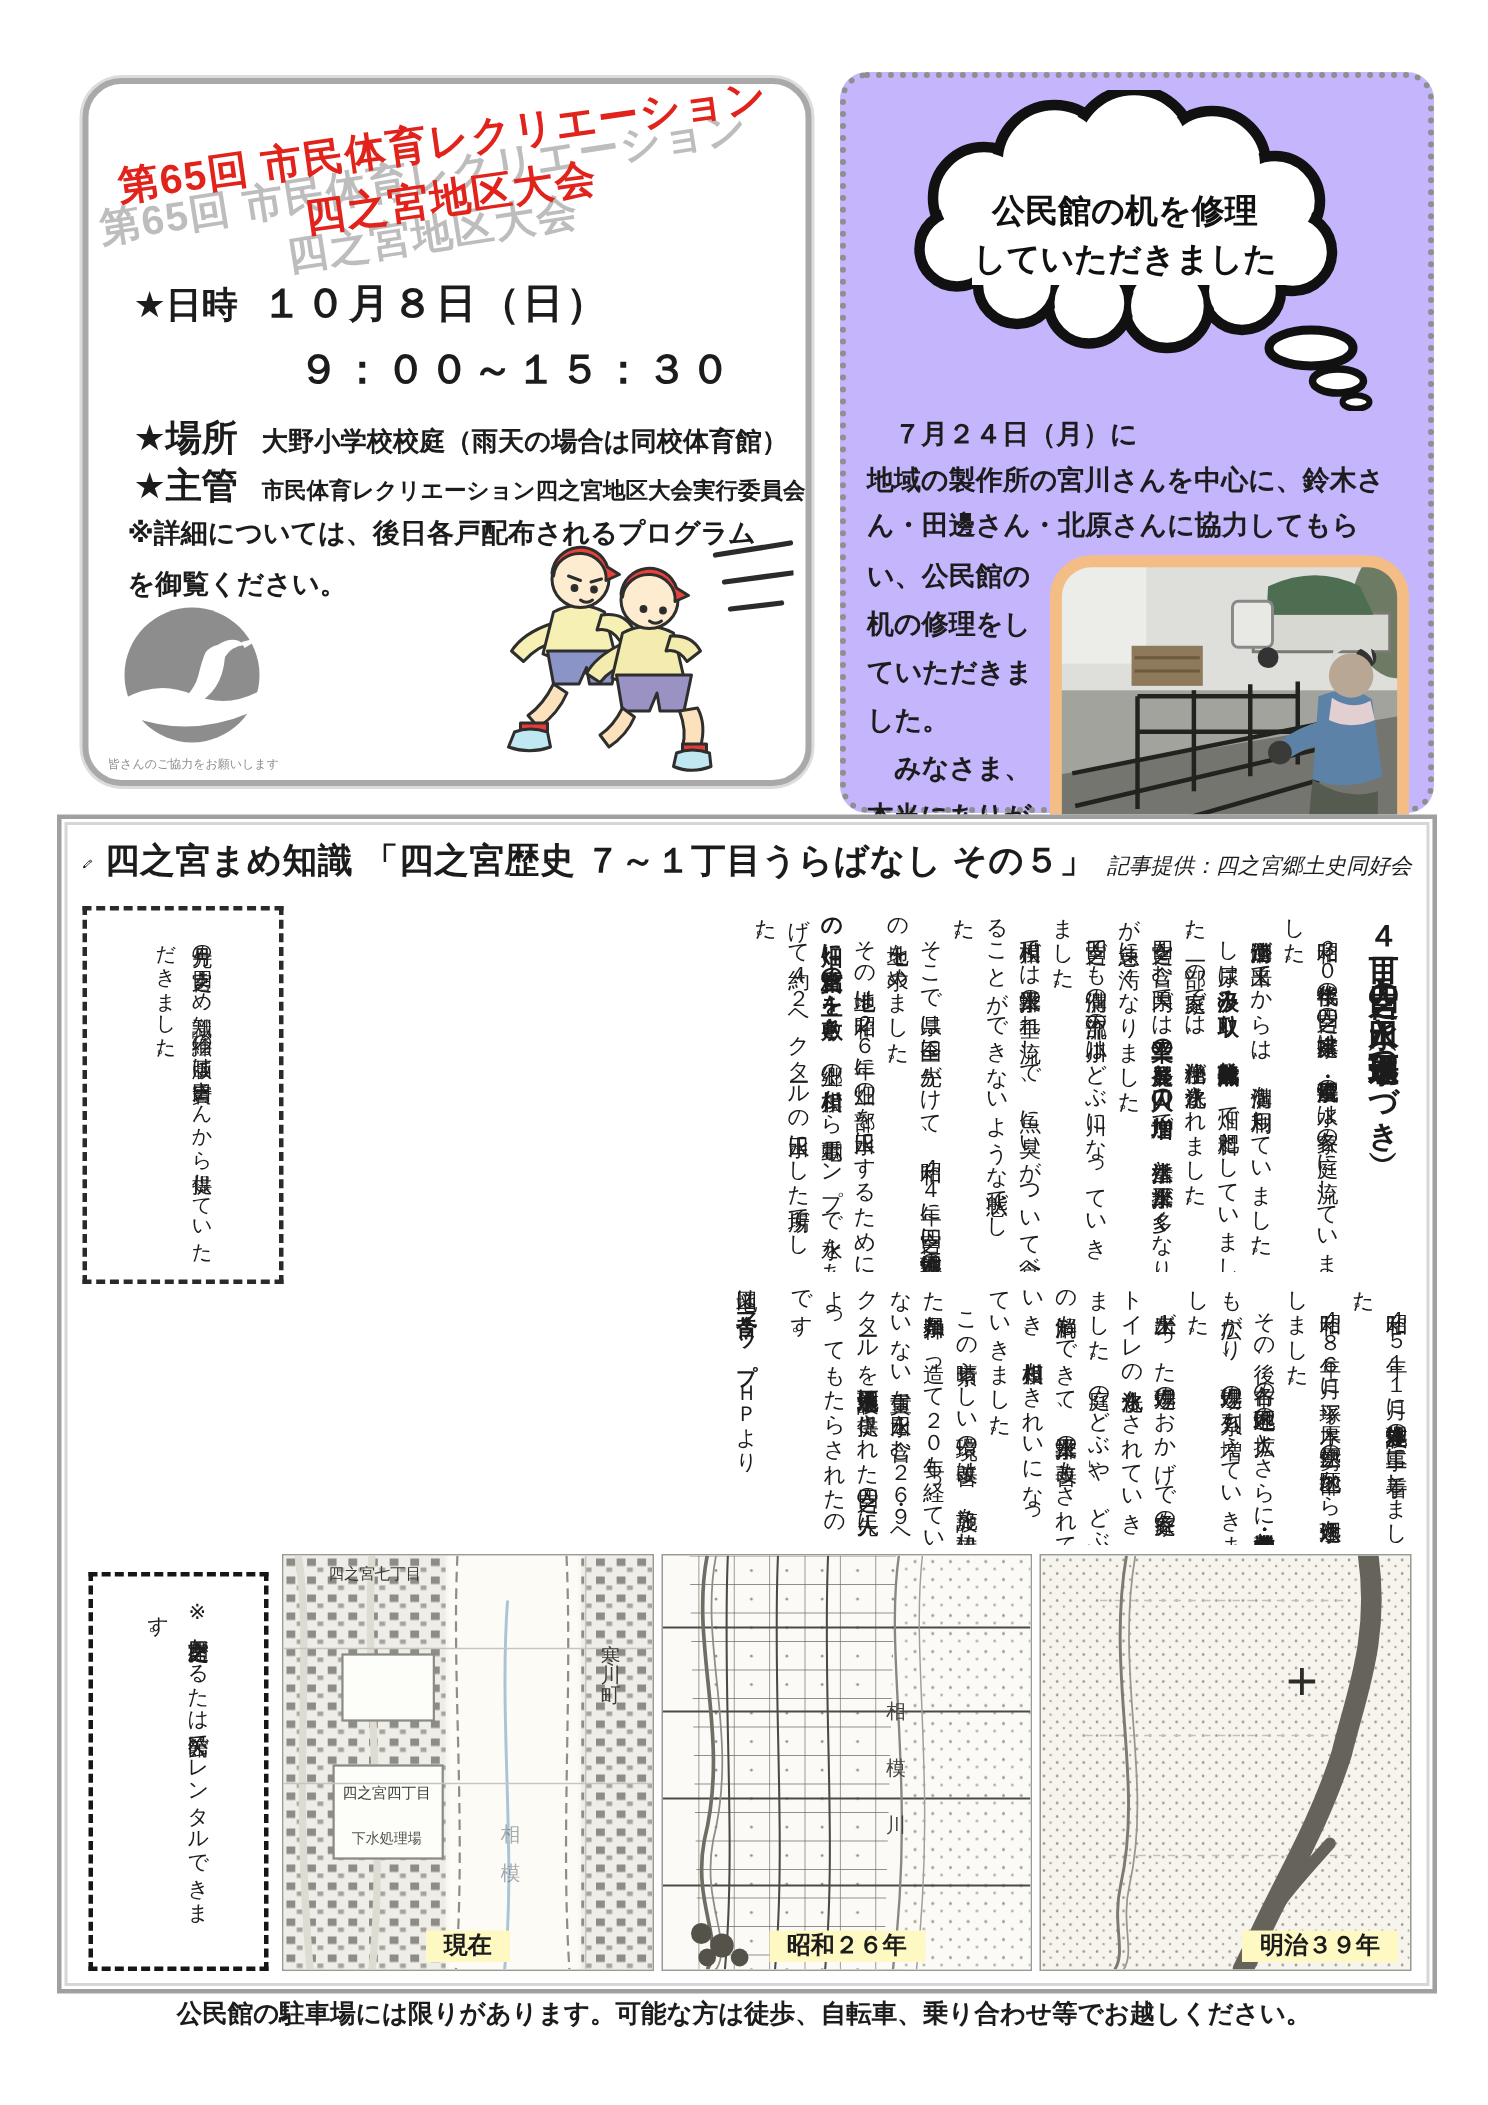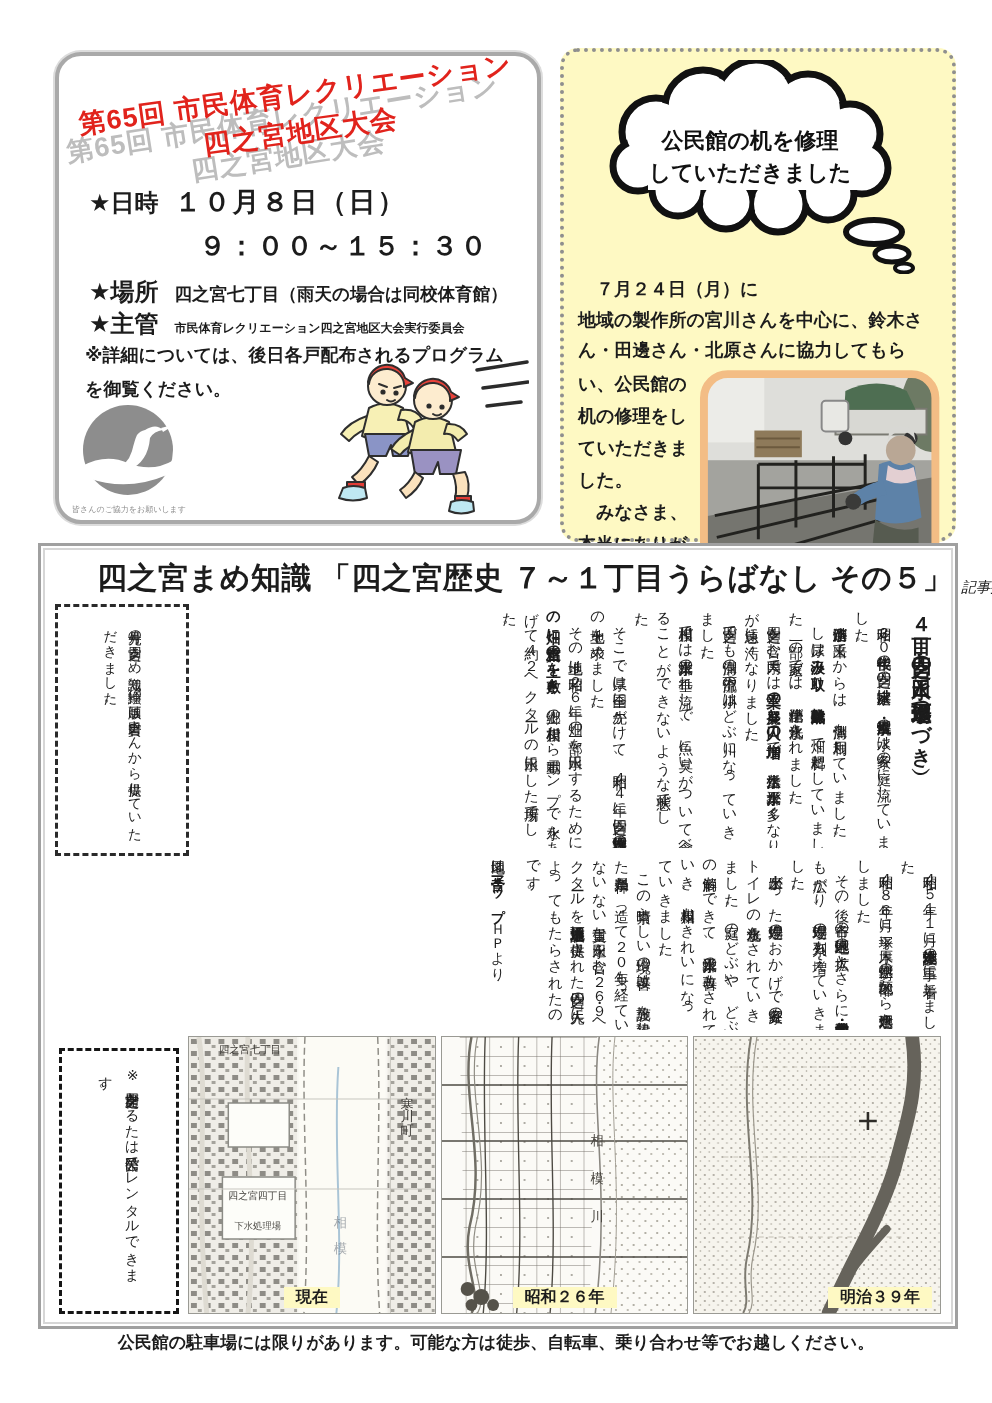--- a/index.html
+++ b/index.html
@@ -10,40 +10,40 @@
   .event-box{position:absolute;left:55px;top:52px;width:478px;height:464px;
              border:4px solid #a9a9a9;border-radius:26px;box-shadow:0 0 0 2px #dcdcdc;background:#fff;}
   .title-layer{position:absolute;left:0;right:0;top:20px;text-align:center;font-weight:bold;
                font-size:27px;line-height:1.4;letter-spacing:1px;white-space:nowrap;}
   .title-shadow{color:#bdbdbd;transform:rotate(-9deg) translate(-16px,22px);}
   .title-red{color:#e1231c;transform:rotate(-8deg);}
   .meta-row{position:absolute;left:30px;display:flex;align-items:baseline;gap:16px;white-space:nowrap;}
   .meta-label{font-size:24px;font-weight:600;}
   .meta-big{font-size:27px;font-weight:bold;letter-spacing:2px;}
   .meta-mid{font-size:17.5px;font-weight:600;}
-  .meta-small{font-size:12px;font-weight:600;}
+  .meta-small{font-size:15px;font-weight:600;}
   .event-note{position:absolute;left:26px;right:18px;top:282px;font-size:18px;line-height:1.9;font-weight:600;}
   .logo-svg{position:absolute;left:10px;top:342px;}
   .kids-svg{position:absolute;left:238px;top:288px;}
 
   
   .repair-box{position:absolute;left:560px;top:48px;width:388px;height:486px;
-              border:4px dotted #8f8f8f;border-radius:18px;background:#fef9c3;}
+              border:4px dotted #8f8f8f;border-radius:18px;background:#c4b5fd;}
   .cloud-svg{position:absolute;left:14px;top:8px;}
   .repair-body{position:absolute;left:14px;top:222px;right:12px;font-size:18px;line-height:1.7;font-weight:600;}
   .repair-line{white-space:normal;}
   .repair-flex{display:flex;margin-top:2px;}
   .repair-narrow{width:122px;font-size:18px;line-height:1.78;font-weight:600;}
   .repair-photo{margin-left:auto;}
 
   
   .section{position:absolute;left:38px;top:543px;width:914px;height:780px;border:3px solid #a0a0a0;
            box-shadow:inset 0 0 0 2px #ffffff, inset 0 0 0 4px #d6d6d6;background:#fff;}
   .section-header{display:flex;align-items:flex-end;gap:8px;padding:12px 14px 0 14px;}
-  .header-title{font-size:30px;font-weight:bold;letter-spacing:0.5px;white-space:nowrap;margin-left:34px;}
+  .header-title{font-size:23px;font-weight:bold;letter-spacing:0.5px;white-space:nowrap;}
   .header-credit{font-size:14.5px;margin-left:auto;padding-bottom:2px;white-space:nowrap;font-style:italic;}
 
   .vtext{writing-mode:vertical-rl;text-orientation:upright;}
   .vpar{margin:0;}
   .upper-band{position:absolute;left:152px;top:56px;width:748px;height:246px;
               font-size:14.5px;line-height:1.52;overflow:hidden;}
   .article-heading{margin:0 4px 0 12px;font-size:20px;line-height:1.5;font-weight:bold;}
   .lower-band{position:absolute;left:16px;top:304px;width:884px;height:180px;
               font-size:14.5px;line-height:1.52;overflow:hidden;}
   .map-credit{margin:0 14px 0 0;font-size:14px;}
@@ -81,21 +81,21 @@
 
     <div class="meta-row" style="top:128px;">
       <span class="meta-label">★日時</span>
       <span class="meta-big">１０月８日（日）</span>
     </div>
     <div class="meta-row" style="top:172px;left:140px;">
       <span class="meta-big">９：００～１５：３０</span>
     </div>
     <div class="meta-row" style="top:220px;">
       <span class="meta-label">★場所</span>
-      <span class="meta-mid">四之宮七丁目（雨天の場合は同校体育館）</span>
+      <span class="meta-mid">大野小学校校庭（雨天の場合は同校体育館）</span>
     </div>
     <div class="meta-row" style="top:252px;">
       <span class="meta-label">★主管</span>
       <span class="meta-small">市民体育レクリエーション四之宮地区大会実行委員会</span>
     </div>
     <div class="event-note">※詳細については、後日各戸配布されるプログラムを御覧ください。</div>
 
     <svg class="logo-svg" width="122" height="122" viewBox="0 0 122 122">
       <circle cx="59" cy="52" r="45" fill="#8d8d8d"></circle>
       <path d="M76 32 q11 -7 18 0 q-9 1 -13 8 q-2 24 -21 32 q-9 4 -17 2 q16 -7 20 -21 q3 -12 5 -16 q3 -4 8 -5 z" fill="#fff"></path>

